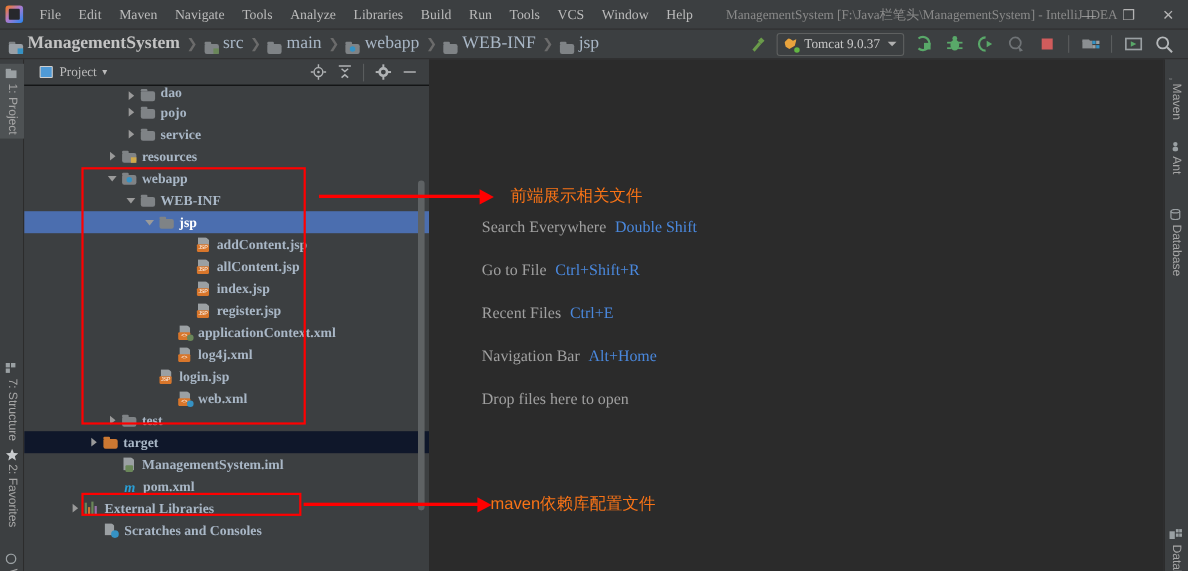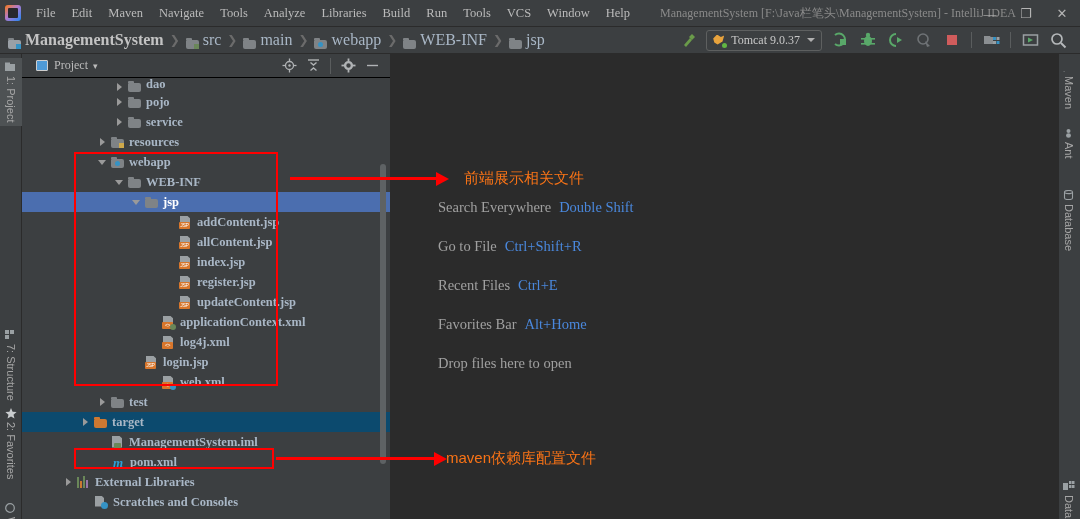--- a/index.html
+++ b/index.html
@@ -152,21 +152,21 @@
   .ptree {
     position:absolute; left:0; top:24px; width:368px; height:441px;
     background:#3c3f41; overflow:hidden;
   }
   .row {
     height:20px; display:flex; align-items:center; white-space:nowrap;
     color:#a9b7c6; font-size:12.5px; padding-right:6px;
     font-family:"Liberation Serif",serif;
   }
   .row.sel { background:#4b6eaf; color:#ffffff; width:368px; }
-  .row.hl { background:#0c4a6e; }
+  .row.hl { background:#0f172a; }
   .arrow {
     width:10px;height:10px;flex:0 0 auto;margin-right:3px;position:relative;
   }
   .arrow.r::after{
     content:"";position:absolute;left:2px;top:1px;
     border-left:5px solid #9a9a9a;border-top:4px solid transparent;border-bottom:4px solid transparent;
   }
   .arrow.d::after{
     content:"";position:absolute;left:0px;top:3px;
     border-top:5px solid #9a9a9a;border-left:4px solid transparent;border-right:4px solid transparent;
@@ -569,29 +569,20 @@
           <div class="row">
             <span style="display:inline-block;width:144px;flex:0 0 auto;"></span>
             <span class="arrow"></span>
             <span class="fico">
               <span class="pg"></span>
               <span class="badge">JSP</span>
             </span>
             <span class="rlabel">register.jsp</span>
           </div>
           <div class="row">
-            <span style="display:inline-block;width:144px;flex:0 0 auto;"></span>
-            <span class="arrow"></span>
-            <span class="fico">
-              <span class="pg"></span>
-              <span class="badge">JSP</span>
-            </span>
-            <span class="rlabel">updateContent.jsp</span>
-          </div>
-          <div class="row">
             <span style="display:inline-block;width:127px;flex:0 0 auto;"></span>
             <span class="arrow"></span>
             <span class="fico">
               <span class="pg"></span>
               <span class="badge xml">&lt;&gt;</span>
               <span style="position:absolute;right:-1px;bottom:-1px;width:6px;height:6px;background:#6a8759;border-radius:50%;"></span>
             </span>
             <span class="rlabel">applicationContext.xml</span>
           </div>
           <div class="row">
@@ -680,21 +671,21 @@
       <div class="tip">
         <span>Search Everywhere</span><span class="key">Double Shift</span>
       </div>
       <div class="tip">
         <span>Go to File</span><span class="key">Ctrl+Shift+R</span>
       </div>
       <div class="tip">
         <span>Recent Files</span><span class="key">Ctrl+E</span>
       </div>
       <div class="tip">
-        <span>Favorites Bar</span><span class="key">Alt+Home</span>
+        <span>Navigation Bar</span><span class="key">Alt+Home</span>
       </div>
       <div class="tip">
         <span>Drop files here to open</span>
       </div>
     </div>
   </div>
 
   <div class="redbox" style="left:74px; top:152px; width:204px; height:234px;"></div>
   <div class="redbox" style="left:74px; top:448px; width:200px; height:21px;"></div>
 

